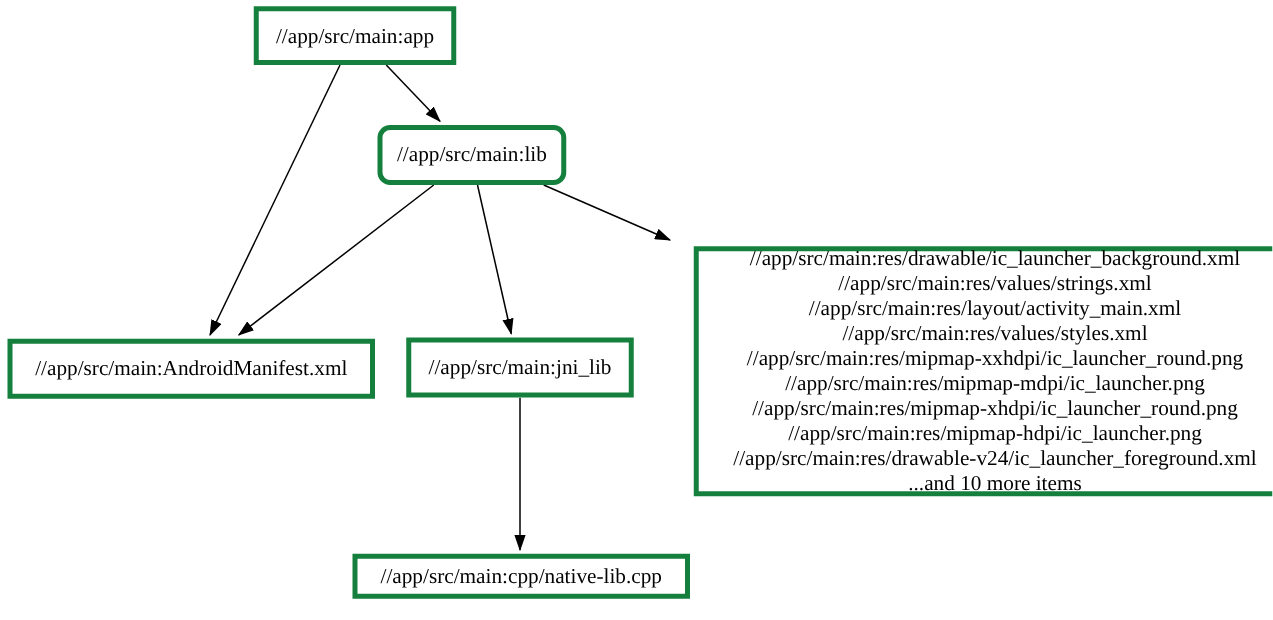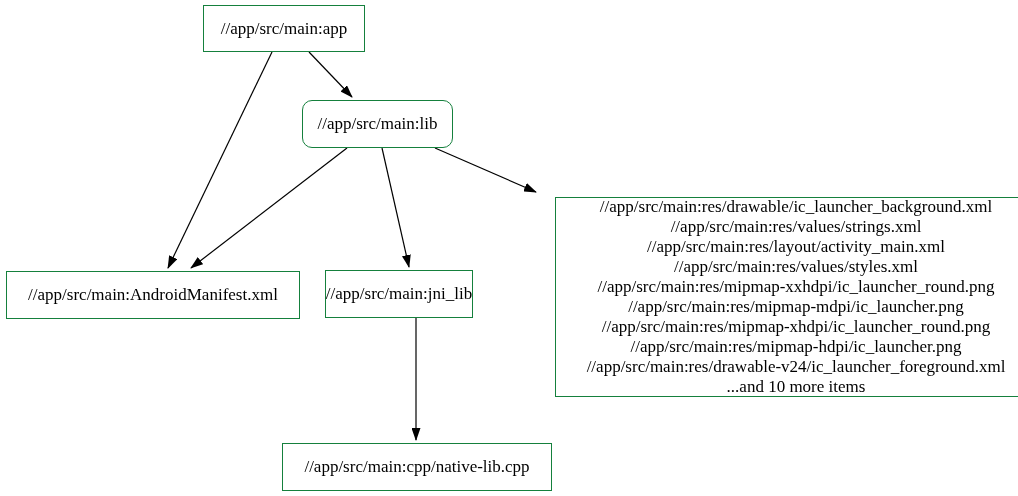--- a/index.html
+++ b/index.html
@@ -20,36 +20,36 @@
     position: absolute;
     left: 0;
     top: 0;
     width: 1018px;
     height: 496px;
     pointer-events: none;
   }
   .node {
     position: absolute;
     box-sizing: border-box;
-    border: 1px solid #15803d;
+    border: 4px solid #15803d;
     background: #ffffff;
     display: flex;
     align-items: center;
     justify-content: center;
     text-align: center;
     font-size: 17px;
     line-height: 20px;
     white-space: pre-line;
   }
   .node-app      { left: 203px; top: 5px;   width: 162px; height: 47px; }
   .node-lib      { left: 302px; top: 100px; width: 151px; height: 48px; border-radius: 10px; }
   .node-manifest { left: 6px;   top: 271px; width: 294px; height: 48px; align-items: center; }
-  .node-jni      { left: 325px; top: 270px; width: 148px; height: 48px; }
+  .node-jni      { left: 325px; top: 270px; width: 182px; height: 48px; }
   .node-res      { left: 555px; top: 197px; width: 482px; height: 200px; }
-  .node-cpp      { left: 282px; top: 443px; width: 270px; height: 48px; font-family: Liberation Serif, serif; }
+  .node-cpp      { left: 282px; top: 443px; width: 270px; height: 36px; font-family: Liberation Serif, serif; }
 </style>
 </head>
 <body>
 
 <div class="canvas">
 
   <svg class="edges" width="1018" height="496" viewBox="0 0 1018 496" xmlns="http://www.w3.org/2000/svg">
     <defs>
       <marker id="arrow" viewBox="0 0 13 9" markerWidth="13" markerHeight="9" refX="12" refY="4.5" orient="auto" markerUnits="userSpaceOnUse">
         <path d="M0,0 L13,4.5 L0,9 Z" fill="#000000"></path>

